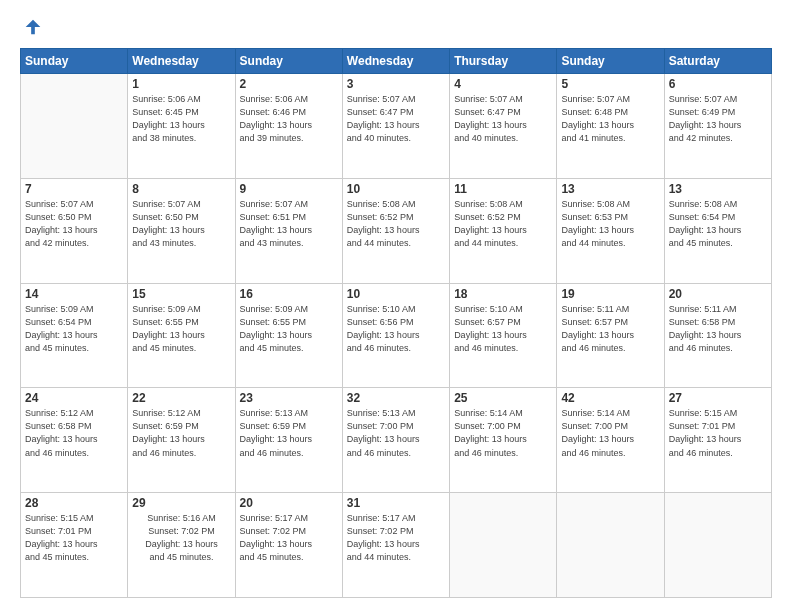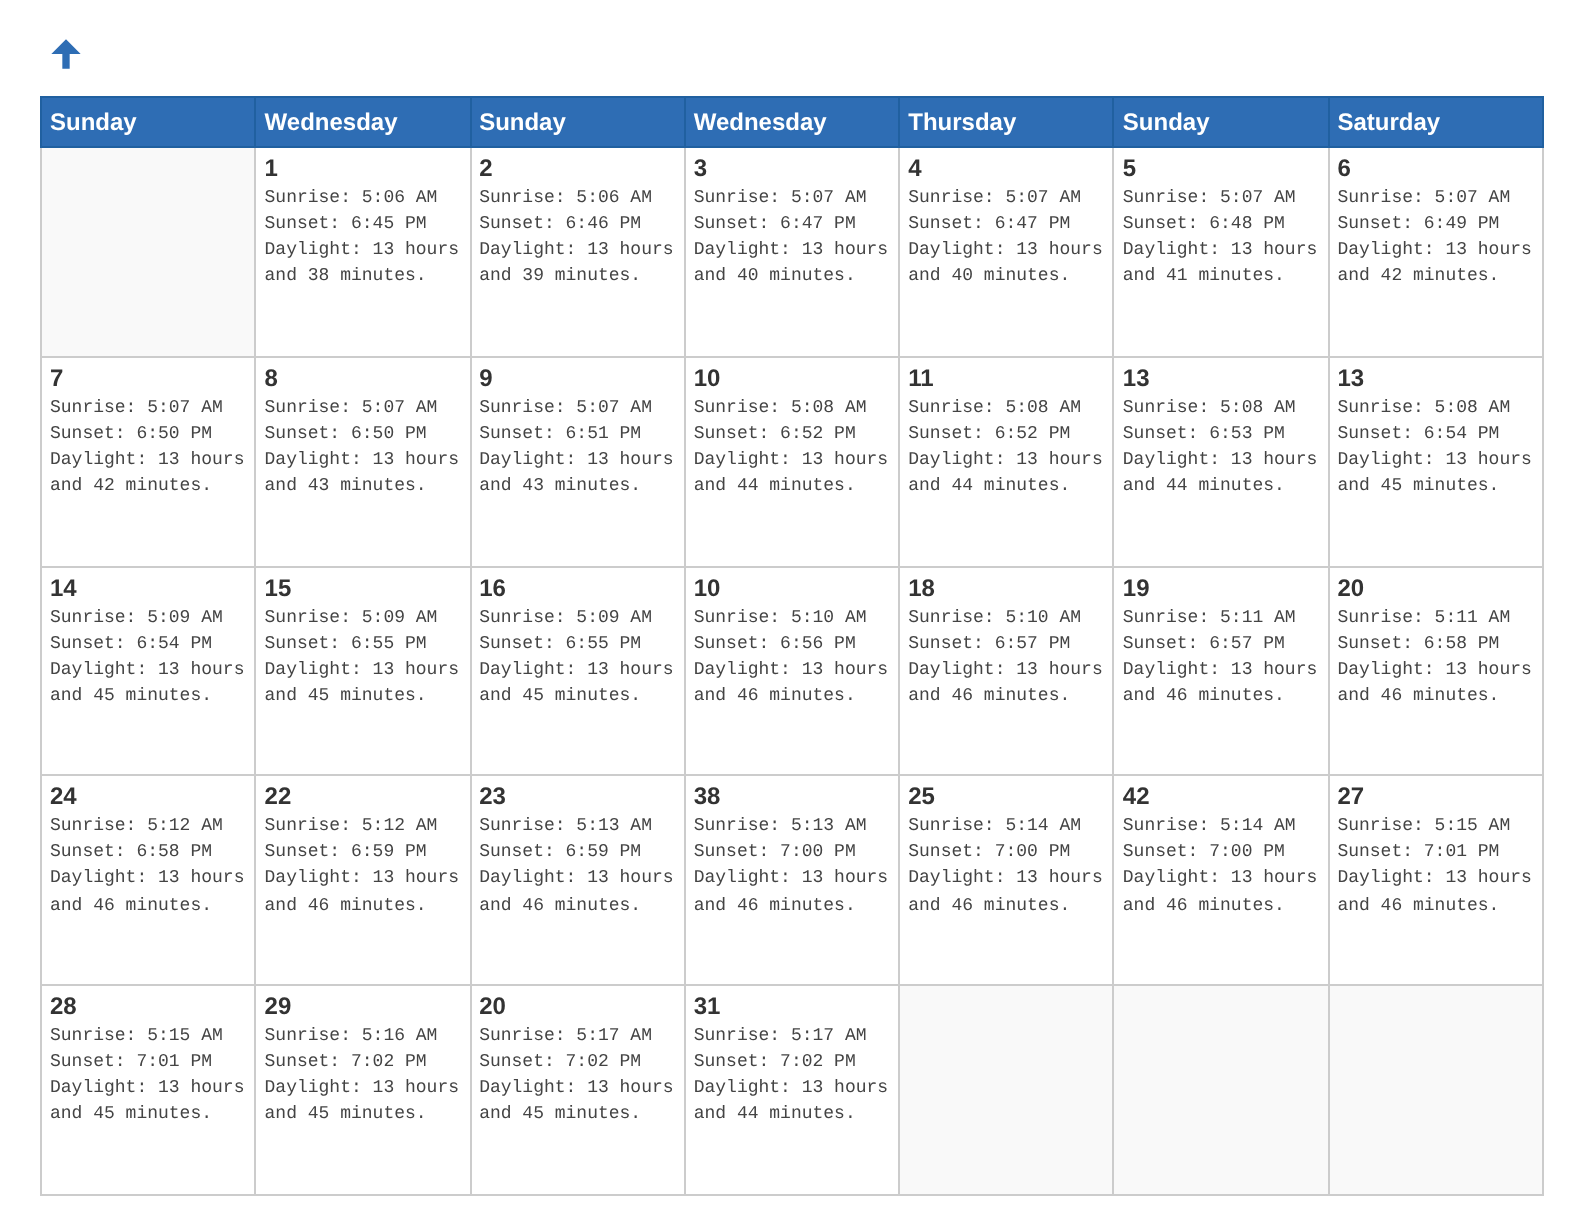--- a/index.html
+++ b/index.html
@@ -74,21 +74,20 @@
     .cell-number {
       font-size: 12px;
       font-weight: bold;
       color: #333;
       margin-bottom: 2px;
     }
     .cell-info {
       font-size: 9px;
       color: #444;
       line-height: 1.45;
-      font-family: Liberation Mono, monospace;
     }
     .empty-cell {
       background: #f9f9f9;
     }
   </style>
 </head>
 <body>
 
 <div class="page">
   <div class="header">
@@ -285,21 +284,21 @@
 and 46 minutes.</div>
           </td>
           <td>
             <div class="cell-number">23</div>
             <div class="cell-info" style="white-space: pre-line;">Sunrise: 5:13 AM
 Sunset: 6:59 PM
 Daylight: 13 hours
 and 46 minutes.</div>
           </td>
           <td>
-            <div class="cell-number">38</div>
+            <div class="cell-number">32</div>
             <div class="cell-info" style="white-space: pre-line;">Sunrise: 5:13 AM
 Sunset: 7:00 PM
 Daylight: 13 hours
 and 46 minutes.</div>
           </td>
           <td>
             <div class="cell-number">25</div>
             <div class="cell-info" style="white-space: pre-line;">Sunrise: 5:14 AM
 Sunset: 7:00 PM
 Daylight: 13 hours
@@ -323,21 +322,21 @@
         <tr>
           <td>
             <div class="cell-number">28</div>
             <div class="cell-info" style="white-space: pre-line;">Sunrise: 5:15 AM
 Sunset: 7:01 PM
 Daylight: 13 hours
 and 45 minutes.</div>
           </td>
           <td>
             <div class="cell-number">29</div>
-            <div class="cell-info" style="white-space: pre-line;">Sunrise: 5:16 AM
+            <div class="cell-info" style="white-space: pre-line; text-align: center;">Sunrise: 5:16 AM
 Sunset: 7:02 PM
 Daylight: 13 hours
 and 45 minutes.</div>
           </td>
           <td>
             <div class="cell-number">20</div>
             <div class="cell-info" style="white-space: pre-line;">Sunrise: 5:17 AM
 Sunset: 7:02 PM
 Daylight: 13 hours
 and 45 minutes.</div>

